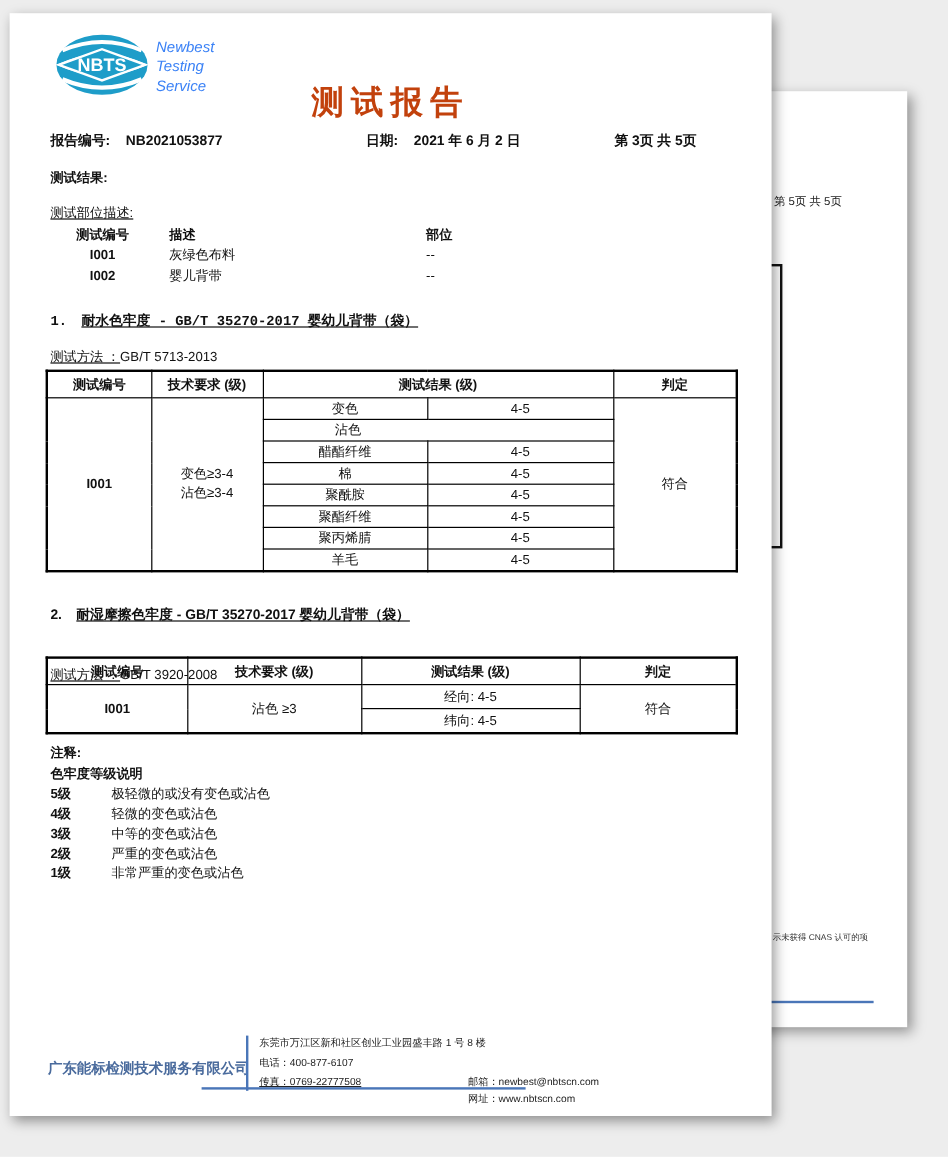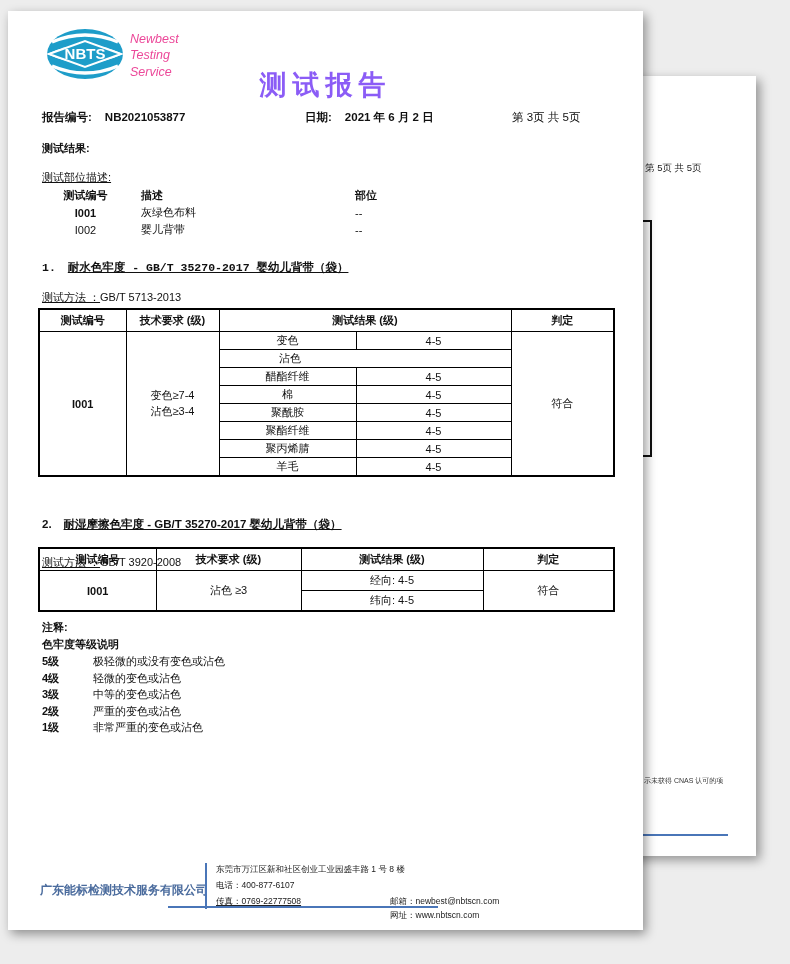--- a/index.html
+++ b/index.html
@@ -23,42 +23,42 @@
     box-shadow:3px 4px 10px rgba(0,0,0,0.40);
     font-size:11px;
   }
   
   .bp-pageinfo{position:absolute;left:245px;top:86px;font-size:9.5px;color:#222;white-space:nowrap;}
   .bp-box{position:absolute;left:190px;top:144px;width:58px;height:233px;border:2px solid #111;background:#fff;}
   .bp-legal{position:absolute;left:244px;top:700px;font-size:7px;color:#333;white-space:nowrap;}
   .bp-hline{position:absolute;left:240px;top:758px;width:88px;height:2px;background:#4a76b8;}
   
   .logo-svg{position:absolute;left:36px;top:16px;}
-  .brand{position:absolute;left:122px;top:20px;font-size:12.5px;font-style:italic;color:#ec4899;line-height:1.3;}
+  .brand{position:absolute;left:122px;top:20px;font-size:12.5px;font-style:italic;color:#3b82f6;line-height:1.3;}
   .doc-title{position:absolute;left:0;right:0;top:56px;text-align:center;
-    font-size:27px;font-weight:700;letter-spacing:6px;color:#8b5cf6;}
+    font-size:27px;font-weight:700;letter-spacing:6px;color:#c2410c;}
   
   .meta{position:absolute;top:99px;font-size:11.5px;font-weight:700;white-space:nowrap;}
   .meta .val{margin-left:13px;}
   .m-report{left:34px;}
   .m-date{left:297px;}
-  .m-page{left:504px;font-weight:400;}
+  .m-page{left:504px;font-weight:700;}
   
   .results-label{position:absolute;left:34px;top:130px;font-weight:700;}
   .partdesc-label{position:absolute;left:34px;top:159px;text-decoration:underline;}
   .part-grid{position:absolute;left:30px;top:176px;width:420px;}
   .part-grid .row{display:grid;grid-template-columns:95px 212px 113px;height:17px;align-items:center;}
   .part-grid .c1{text-align:center;}
   .part-grid .c2{padding-left:8px;}
   .part-grid .c3{padding-left:10px;}
   .part-grid .hd{font-weight:700;}
   
   .sec-heading{position:absolute;left:34px;font-weight:700;font-size:11.5px;white-space:nowrap;}
   .sec-heading .t{text-decoration:underline;margin-left:12px;}
-  .s1{top:249px;font-family:Liberation Mono, monospace;} .s2{top:506px;}
+  .s1{top:249px;font-family:Liberation Mono, monospace;} .s2{top:494px;}
   .method{position:absolute;left:34px;white-space:nowrap;}
   .method .lbl{text-decoration:underline;}
   .method .val{}
   .mt1{top:279px;} .mt2{top:544px;}
   
   table.rpt{position:absolute;left:30px;width:575px;border-collapse:collapse;table-layout:fixed;
     border:2px solid #000;font-size:11px;}
   .tb1{top:297px;} .tb2{top:536px;}
   table.rpt th,table.rpt td{border:1px solid #000;text-align:center;padding:0 2px;font-weight:400;}
   table.rpt th{font-weight:700;height:21px;}
@@ -130,21 +130,21 @@
         <span class="c1">测试编号</span>
         <span class="c2">描述</span>
         <span class="c3">部位</span>
       </div>
       <div class="row">
         <span class="c1" style="font-weight:700">I001</span>
         <span class="c2">灰绿色布料</span>
         <span class="c3">--</span>
       </div>
       <div class="row">
-        <span class="c1" style="font-weight:400">I002</span>
+        <span class="c1" style="font-weight:700">I002</span>
         <span class="c2">婴儿背带</span>
         <span class="c3">--</span>
       </div>
     </div>
 
     <div class="sec-heading s1">
       <span>1.</span><span class="t">耐水色牢度  - GB/T 35270-2017  婴幼儿背带（袋）</span>
     </div>
     <div class="method mt1">
       <span class="lbl">测试方法 ：</span><span class="val">GB/T 5713-2013</span>
@@ -162,21 +162,21 @@
           <tr>
         <th>测试编号</th>
         <th>技术要求 (级)</th>
         <th colspan="2">测试结果 (级)</th>
         <th>判定</th>
       </tr>
       <tr>
         <td rowspan="8" style="font-weight:700">I001</td>
         <td rowspan="8">
           <div class="req">
-            <div>变色≥7-4</div>
+            <div>变色≥3-4</div>
             <div>沾色≥3-4</div>
           </div>
         </td>
         <td>变色</td>
         <td>4-5</td>
         <td rowspan="8">符合</td>
       </tr>
       <tr>
         <td colspan="2" class="merged">
               <div class="half">沾色</div>

